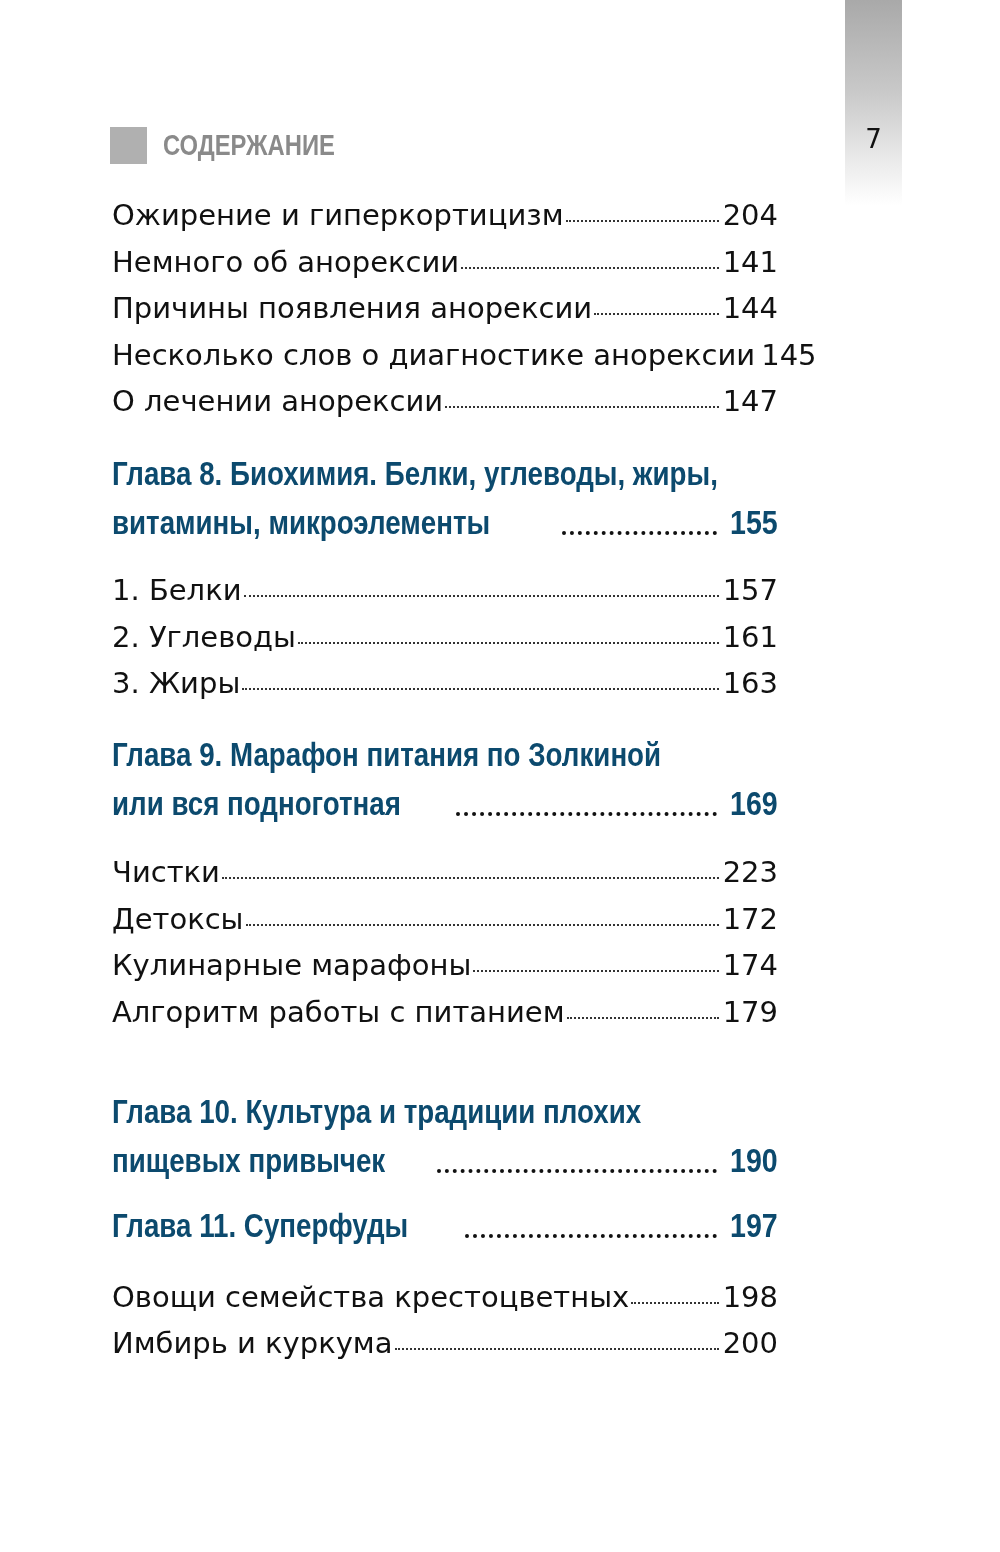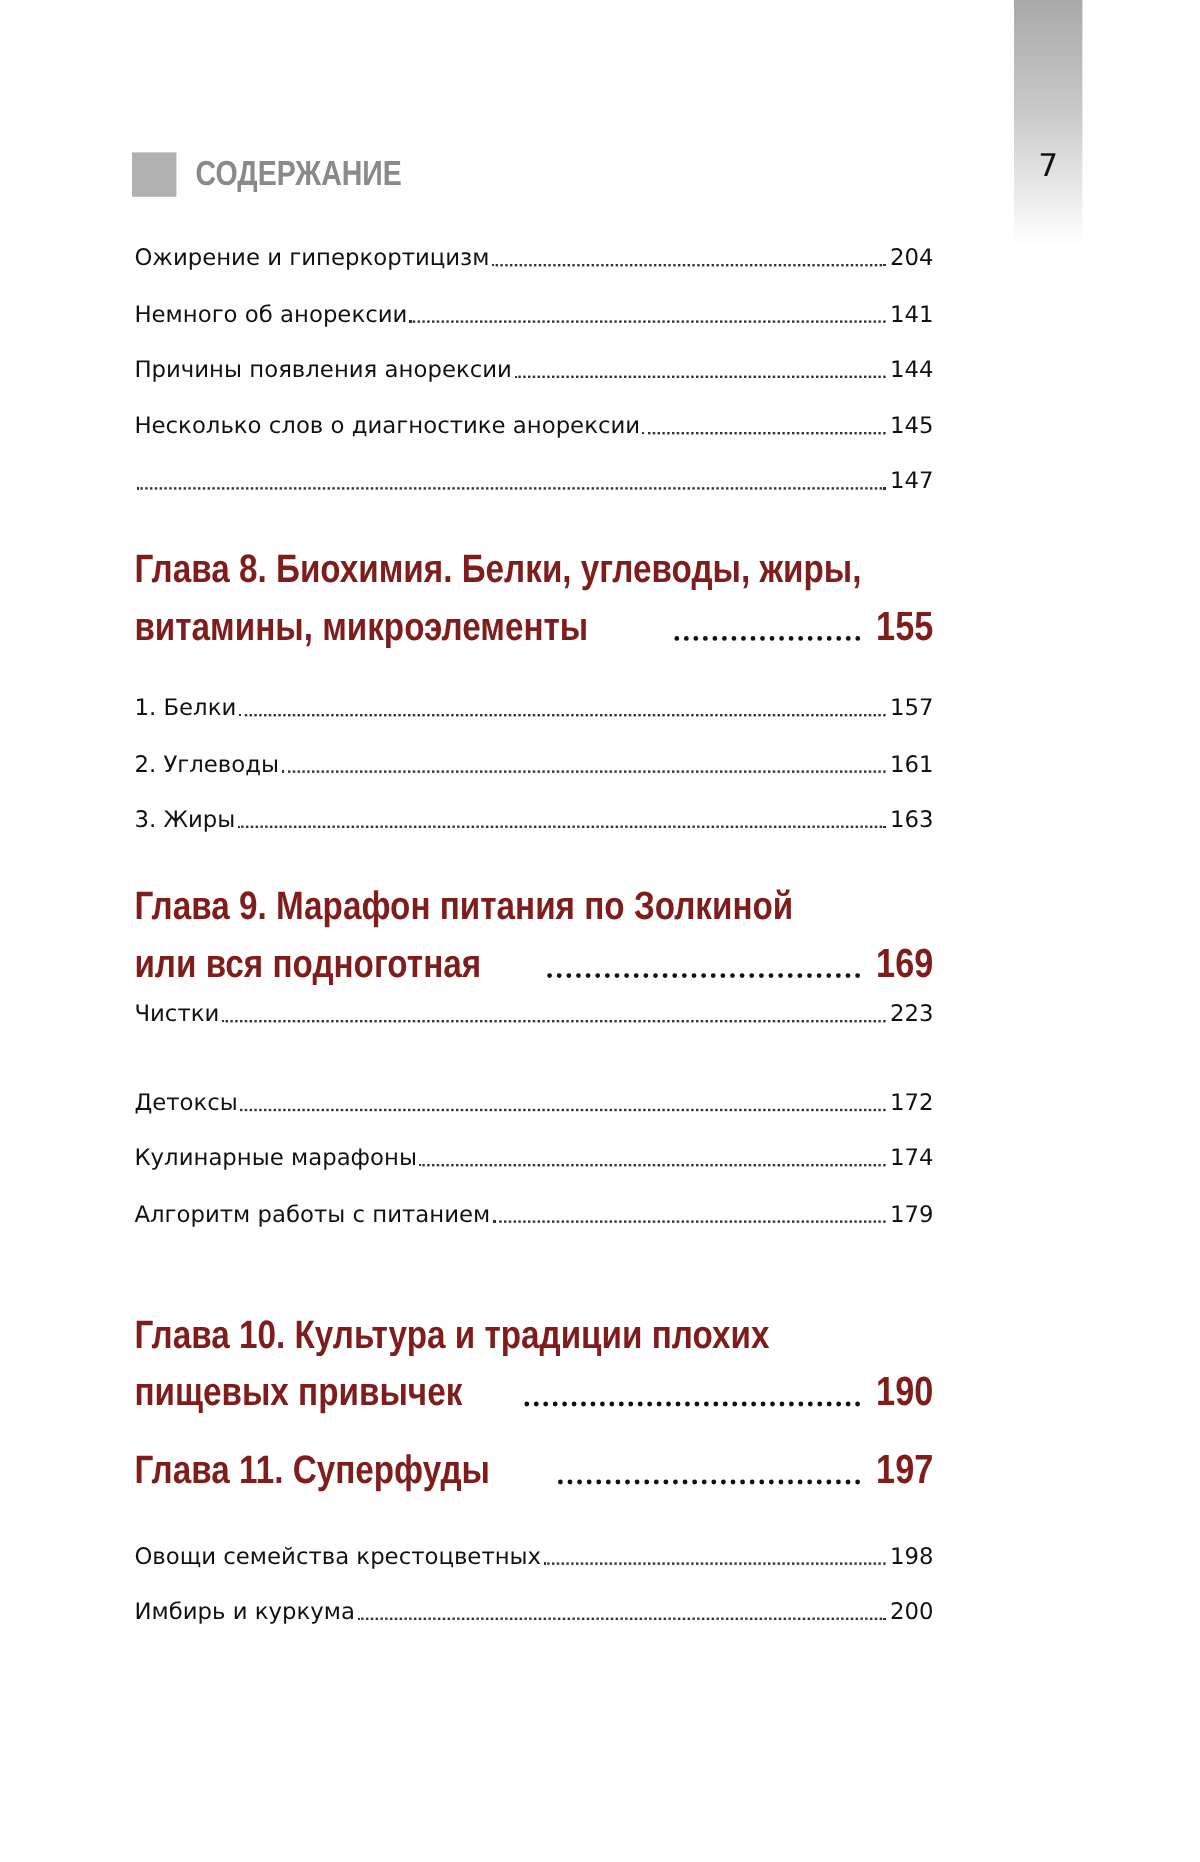--- a/index.html
+++ b/index.html
@@ -17,32 +17,32 @@
   }
   .header { position: absolute; left: 110px; top: 126px; height: 38px; display: flex; align-items: center; justify-content: center; }
   .header .square { width: 37px; height: 37px; background: #b0b0b0; margin-right: 16px; }
   .header .title {
     font-size: 29px; font-weight: bold; color: #8a8a8a; letter-spacing: 0px;
     font-family: "Liberation Sans", sans-serif; transform: scaleX(0.82); transform-origin: left center;
   }
   .toc { position: absolute; left: 112px; top: 0; width: 666px; }
   .entry {
     position: absolute; left: 0; width: 666px; display: flex; align-items: baseline;
-    font-size: 19px; line-height: 30px; white-space: nowrap;
+    font-size: 29px; line-height: 30px; white-space: nowrap;
     font-family: "DejaVu Sans", sans-serif; color: #111;
   }
   .entry .label { flex: 0 0 auto; }
   .entry .leader {
     flex: 1 1 auto; overflow: hidden; margin: 0 4px 0 2px;
     border-bottom: 2px dotted #333; height: 1px; align-self: flex-end; margin-bottom: 8px;
   }
   .entry .pg { flex: 0 0 auto; }
   .chapter {
     position: absolute; left: 0; width: 666px;
-    font-family: "Liberation Sans", sans-serif; font-weight: bold; color: #7f1d1d;
+    font-family: "Liberation Sans", sans-serif; font-weight: bold; color: #0c4a6e;
     font-size: 33px; line-height: 48px;
   }
   .chapter .line1 { display: block; white-space: nowrap; transform: scaleX(0.84); transform-origin: left center; }
   .chapter .line2 { display: flex; align-items: baseline; white-space: nowrap; }
   .chapter .line2 .label { transform: scaleX(0.84); transform-origin: left center; display: inline-block; }
   .chapter .line2 .leader {
     flex: 1 1 auto; border-bottom: 4px dotted #111; height: 1px; align-self: flex-end; margin: 0 4px 12px 0;
   }
   .chapter .line2 .pg { font-size: 34px; transform: scaleX(0.84); transform-origin: right center; display: inline-block; }
 </style>
@@ -73,20 +73,21 @@
     <span class="label">Причины появления анорексии</span>
     <span class="leader"></span>
     <span class="pg">144</span>
   </div>
   <div class="entry" style="top:340px">
     <span class="label">Несколько слов о диагностике анорексии</span>
     <span class="leader"></span>
     <span class="pg">145</span>
   </div>
   <div class="entry" style="top:386px">
+    <span class="label">О лечении анорексии</span>
     <span class="leader"></span>
     <span class="pg">147</span>
   </div>
 
   <div class="chapter" style="top:450px">
     <span class="line1">Глава 8. Биохимия. Белки, углеводы, жиры,</span>
     <span class="line2">
       <span class="label">витамины, микроэлементы</span>
       <span class="leader"></span>
       <span class="pg">155</span>
@@ -109,21 +110,21 @@
   </div>
 
   <div class="chapter" style="top:731px">
     <span class="line1">Глава 9. Марафон питания по Золкиной</span>
     <span class="line2">
       <span class="label">или вся подноготная</span>
       <span class="leader"></span>
       <span class="pg">169</span>
     </span>
   </div>
-  <div class="entry" style="top:830px">
+  <div class="entry" style="top:857px">
     <span class="label">Чистки</span>
     <span class="leader"></span>
     <span class="pg">223</span>
   </div>
   <div class="entry" style="top:904px">
     <span class="label">Детоксы</span>
     <span class="leader"></span>
     <span class="pg">172</span>
   </div>
   <div class="entry" style="top:950px">

